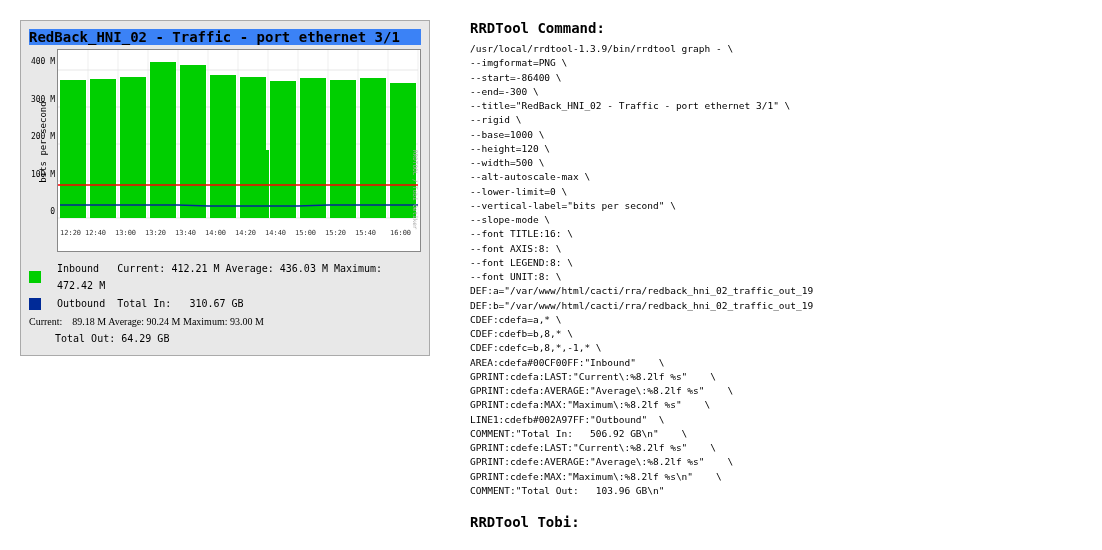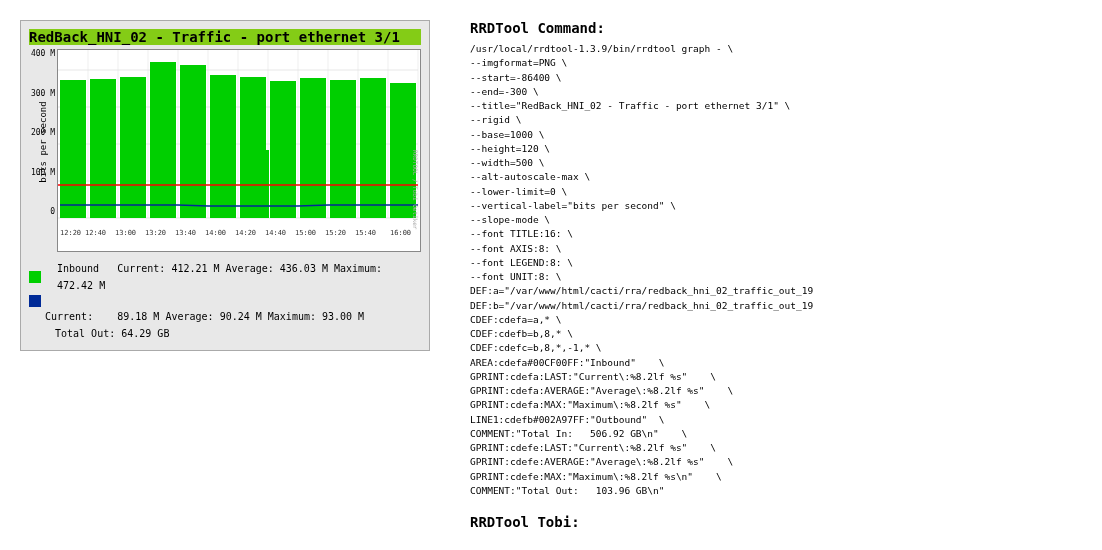--- a/index.html
+++ b/index.html
@@ -23,21 +23,21 @@
       padding: 8px;
       position: relative;
       width: 410px;
     }
     #chart-title {
       font-size: 14px;
       font-weight: bold;
       margin-bottom: 4px;
       white-space: nowrap;
       overflow: hidden;
-      background: #84cc16;
+      background: #3b82f6;
     }
     #y-axis-label {
       position: absolute;
       left: 0;
       top: 0;
       bottom: 0;
       width: 28px;
       display: flex;
       align-items: center;
       justify-content: center;
@@ -92,21 +92,21 @@
 
 <div id="left-panel">
   <div id="chart-container">
     <div id="chart-title">RedBack_HNI_02 - Traffic - port ethernet 3/1</div>
     <div style="position:relative; margin-left: 28px; margin-top: 4px;">
       <div id="y-axis-label" style="position:absolute; left:-28px; top:0; bottom:18px; width:28px; display:flex; align-items:center; justify-content:center;">
         <span style="transform:rotate(-90deg); white-space:nowrap; font-size:9px;">bits per second</span>
       </div>
       <div style="position:relative;">
 
-        <div style="position:absolute; left:-30px; top:0; bottom:18px; display:flex; flex-direction:column; justify-content:space-between; font-size:8px; text-align:right; width:28px;">
+        <div style="position:absolute; left:-30px; top:8px; bottom:18px; display:flex; flex-direction:column; justify-content:space-between; font-size:8px; text-align:right; width:28px;">
           <span>400 M</span>
           <span>300 M</span>
           <span>200 M</span>
           <span>100 M</span>
           <span style="margin-bottom:18px;">0</span>
         </div>
 
         <svg id="chart-svg" width="360" height="200" style="background:#fff; border:1px solid #888; display:block;">
 
           <line x1="0" y1="20" x2="360" y2="20" stroke="#ccc" stroke-width="0.5"></line>
@@ -176,22 +176,23 @@
       </div>
     </div>
 
     <div id="legend" style="margin-top: 8px; font-size: 10px; line-height: 1.7;">
       <div class="legend-row">
         <span class="legend-color-box" style="background:#00CF00; width:12px; height:12px; display:inline-block;"></span>
         <span>Inbound&nbsp;&nbsp; Current: <span>412.21 M</span> Average: <span>436.03 M</span> Maximum: <span>472.42 M</span></span>
       </div>
       <div class="legend-row">
         <span class="legend-color-box" style="background:#002A97; width:12px; height:12px; display:inline-block;"></span>
-      </div>
-      <div style="margin-left: 16px;">
+        <span>Outbound&nbsp; Total In: &nbsp; <span>310.67 GB</span></span>
+      </div>
+      <div style=" font-family: Liberation Serif, serif;">
         <span>Current: &nbsp;&nbsp; <span>89.18 M</span> Average: <span>90.24 M</span> Maximum: <span>93.00 M</span></span>
       </div>
       <div style="margin-left: 26px;">
         <span>Total Out: <span>64.29 GB</span></span>
       </div>
     </div>
   </div>
 </div>
 
 <div id="right-panel">

